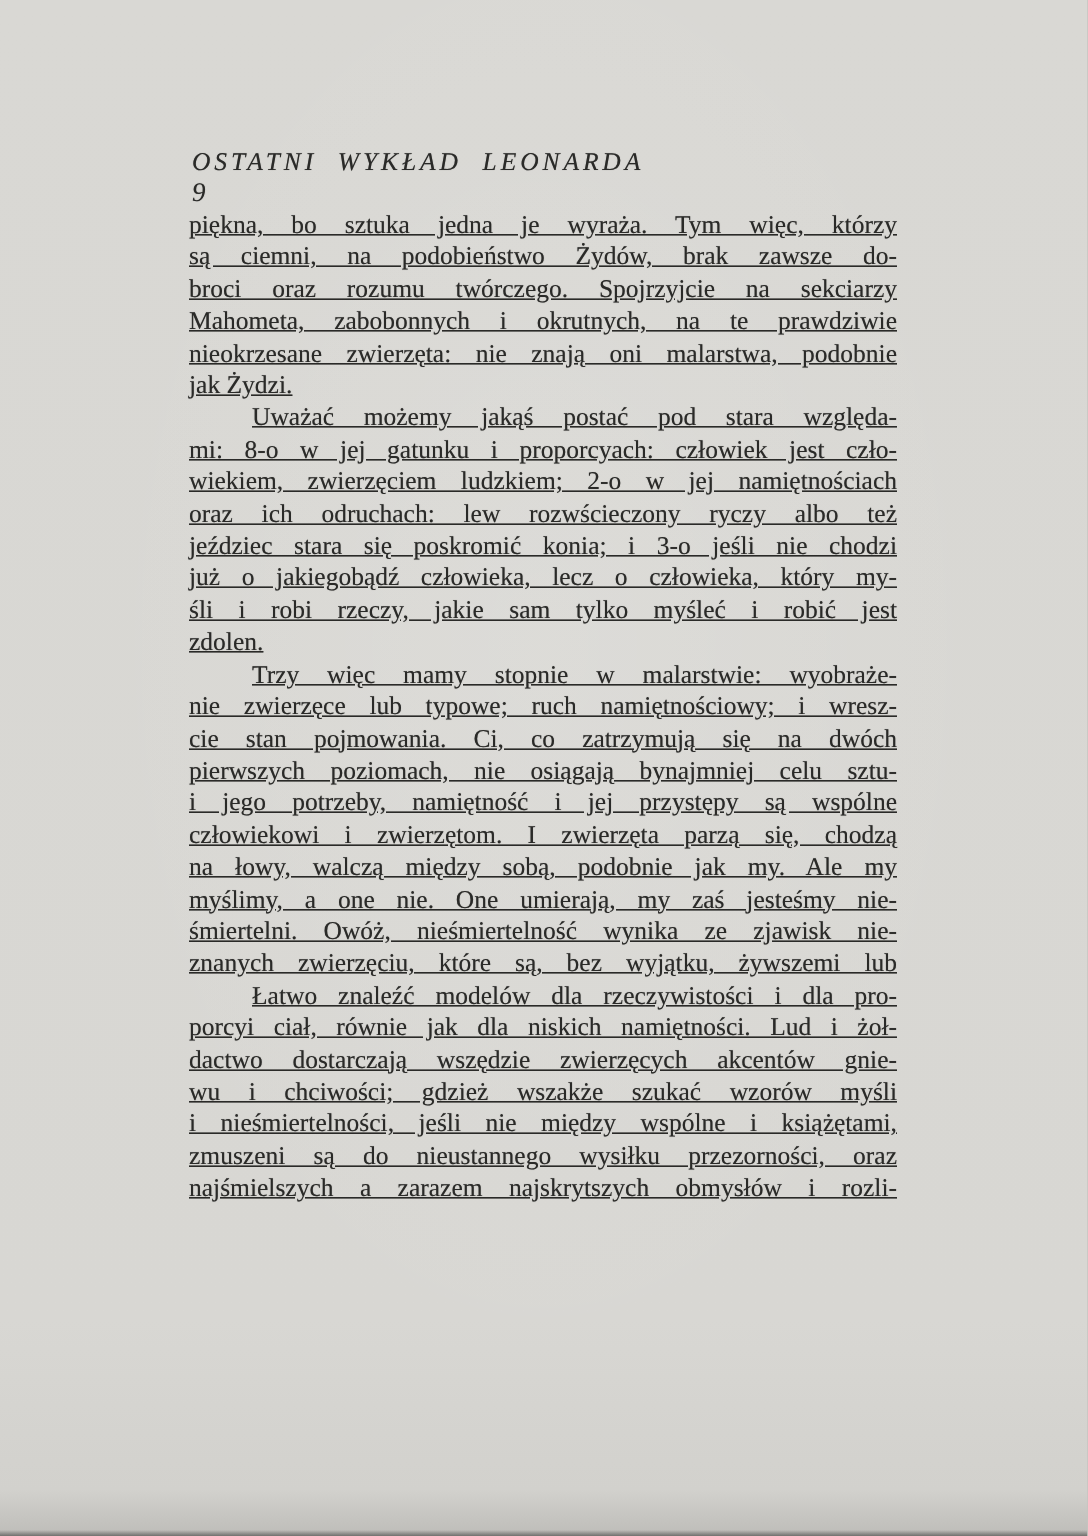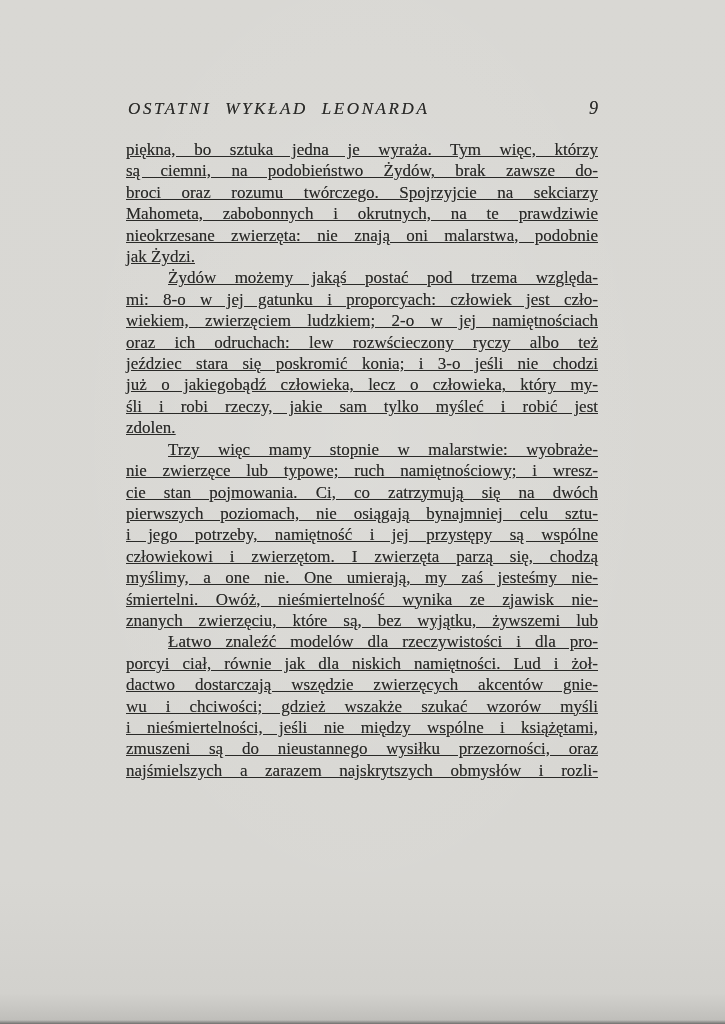--- a/index.html
+++ b/index.html
@@ -45,20 +45,21 @@
 
   .running-head {
     position: absolute;
     left: 128px;
     top: 98px;
     width: 472px;
     display: flex;
     justify-content: space-between;
     align-items: baseline;
     font-style: italic;
+    flex-direction: column;
   }
   .head-title {
     font-size: 17px;
     letter-spacing: 2.6px;
     word-spacing: 7px;
     text-shadow: 0 0 0.5px rgba(42,42,40,0.55);
   }
   .page-num {
     font-size: 18px;
     padding-right: 2px;
@@ -98,36 +99,37 @@
   <div class="text-block">
       <div class="para">
         <div class="pline">piękna, bo sztuka jedna je wyraża.  Tym więc, którzy</div>
         <div class="pline">są ciemni, na podobieństwo Żydów, brak zawsze do-</div>
         <div class="pline">broci oraz rozumu twórczego.  Spojrzyjcie na sekciarzy</div>
         <div class="pline">Mahometa, zabobonnych i okrutnych, na te prawdziwie</div>
         <div class="pline">nieokrzesane zwierzęta: nie znają oni malarstwa, podobnie</div>
         <div class="pline end">jak Żydzi.</div>
       </div>
       <div class="para indent">
-        <div class="pline">Żydów możemy jakąś postać pod trzema względa-</div>
+        <div class="pline">Uważać możemy jakąś postać pod stara względa-</div>
         <div class="pline">mi: 8-o w jej gatunku i proporcyach: człowiek jest czło-</div>
         <div class="pline">wiekiem, zwierzęciem ludzkiem; 2-o w jej namiętnościach</div>
         <div class="pline">oraz ich odruchach: lew rozwścieczony ryczy albo też</div>
         <div class="pline">jeździec stara się poskromić konia; i 3-o jeśli nie chodzi</div>
         <div class="pline">już o jakiegobądź człowieka, lecz o człowieka, który my-</div>
         <div class="pline">śli i robi rzeczy, jakie sam tylko myśleć i robić jest</div>
         <div class="pline end">zdolen.</div>
       </div>
       <div class="para indent">
         <div class="pline">Trzy więc mamy stopnie w malarstwie: wyobraże-</div>
         <div class="pline">nie zwierzęce lub typowe; ruch namiętnościowy; i wresz-</div>
         <div class="pline">cie stan pojmowania.  Ci, co zatrzymują się na dwóch</div>
         <div class="pline">pierwszych poziomach, nie osiągają bynajmniej celu sztu-</div>
         <div class="pline">i jego potrzeby, namiętność i jej przystępy są wspólne</div>
         <div class="pline">człowiekowi i zwierzętom.  I zwierzęta parzą się, chodzą</div>
+        <div class="pline">na łowy, walczą między sobą, podobnie jak my.  Ale my</div>
         <div class="pline">myślimy, a one nie.  One umierają, my zaś jesteśmy nie-</div>
         <div class="pline">śmiertelni.  Owóż, nieśmiertelność wynika ze zjawisk nie-</div>
         <div class="pline">znanych zwierzęciu, które są, bez wyjątku, żywszemi lub</div>
       </div>
       <div class="para indent">
         <div class="pline">Łatwo znaleźć modelów dla rzeczywistości i dla pro-</div>
         <div class="pline">porcyi ciał, równie jak dla niskich namiętności.  Lud i żoł-</div>
         <div class="pline">dactwo dostarczają wszędzie zwierzęcych akcentów gnie-</div>
         <div class="pline">wu i chciwości; gdzież wszakże szukać wzorów myśli</div>
         <div class="pline">i nieśmiertelności, jeśli nie między wspólne i książętami,</div>

